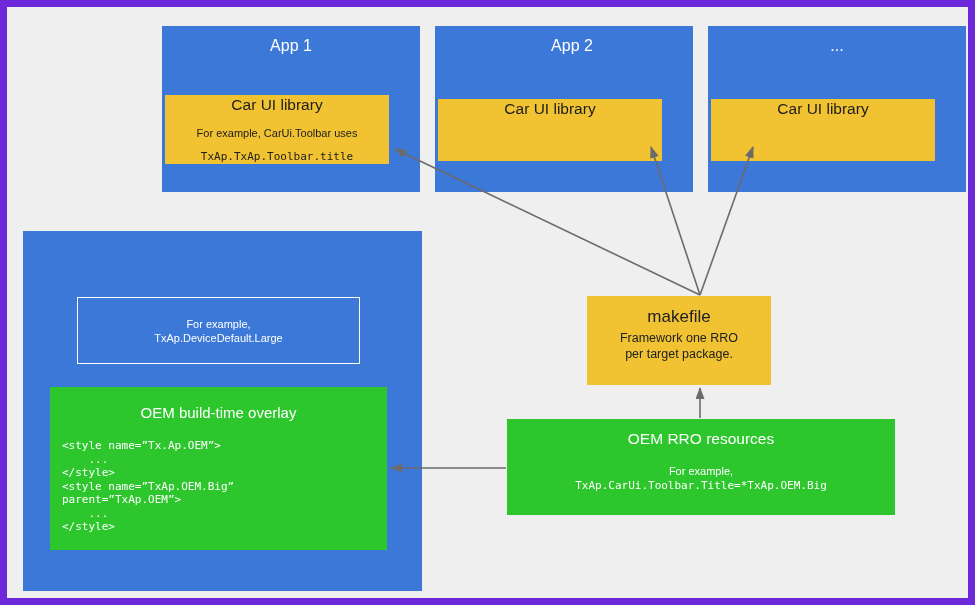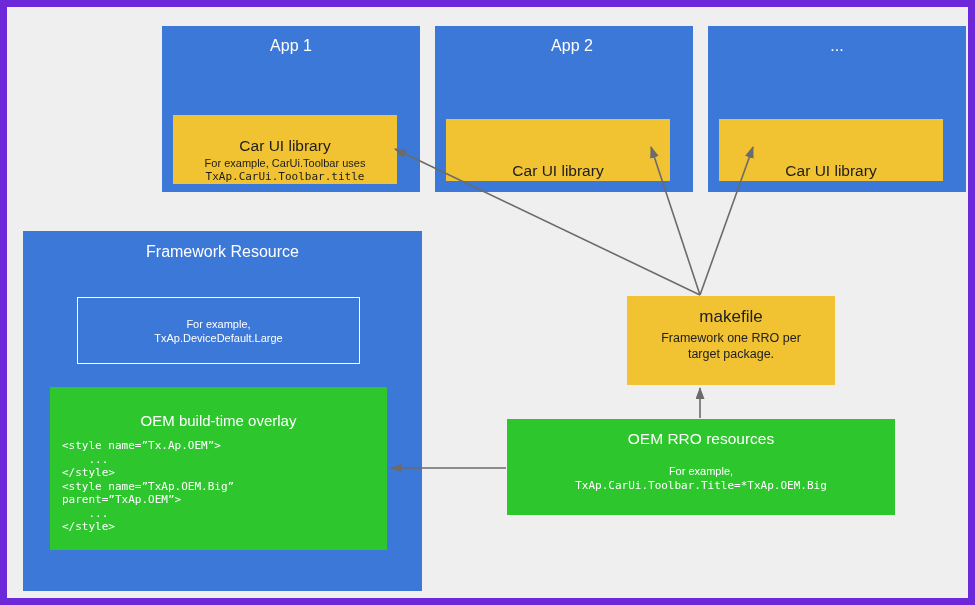--- a/index.html
+++ b/index.html
@@ -11,24 +11,23 @@
   .box { position:absolute; }
   .blue  { background:#3c78d8; }
   .yellow{ background:#f1c232; }
   .green { background:#2dc62d; }
 
   .app {
     top:19px; width:258px; height:166px; color:#ffffff;
   }
   .app-title { text-align:center; padding-top:11px; font-size:16px; }
   .lib {
-    position:absolute; left:11px; background:#f1c232; color:#1d1d1d;
-    display:flex; flex-direction:column; align-items:center; justify-content:flex-end;
+    position:absolute; left:3px; background:#f1c232; color:#1d1d1d;
+    display:flex; flex-direction:column; align-items:center; justify-content:space-between;
     text-align:center;
-    margin-top:20px;
   }
   .lib-1 { top:69px; width:224px; height:69px; }
   .lib-sm { top:73px; width:224px; height:62px; }
   .lib-title { font-size:15.5px; line-height:20px; }
   .lib-sub { font-size:11px; line-height:14px; }
   .mono { font-family:Liberation Sans, sans-serif; }
   .lib-code { font-family:"DejaVu Sans Mono", monospace; font-size:11px; line-height:14px; }
 
   .framework {
     left:16px; top:224px; width:399px; height:360px; color:#ffffff;
@@ -38,31 +37,30 @@
     position:absolute; left:54px; top:66px; width:283px; height:67px;
     border:1px solid #ffffff; text-align:center; color:#ffffff;
     display:flex; flex-direction:column; align-items:center; justify-content:center;
   }
   .pubres-title { font-size:16px; line-height:21px; }
   .pubres-sub { font-size:11px; line-height:14px; }
   .overlay {
     position:absolute; left:27px; top:156px; width:337px; height:163px;
     color:#ffffff;
   }
-  .overlay-title { text-align:center; padding-top:25px; font-size:15px; }
+  .overlay-title { text-align:center; padding-top:17px; font-size:15px; }
   .code-block { position:absolute; left:12px; top:52px; }
   .code-line {
     font-family:"DejaVu Sans Mono", monospace; font-size:11px; line-height:13.5px;
     white-space:pre; color:#ffffff;
   }
 
   .makefile {
-    left:580px; top:289px; width:208px; height:89px; color:#202124;
+    left:580px; top:289px; width:184px; height:89px; color:#202124;
     text-align:center;
-    margin-left:40px;
   }
   .mk-title { padding-top:10px; font-size:17px; line-height:22px; }
   .mk-sub { font-size:12.5px; line-height:16px; padding:2px 24px 0 24px; }
 
   .oemrro {
     left:500px; top:412px; width:388px; height:96px; color:#ffffff; text-align:center;
   }
   .rro-title { padding-top:11px; font-size:15.5px; }
   .rro-example { margin-top:16px; font-size:11px; line-height:14px; }
   .rro-code { font-family:"DejaVu Sans Mono", monospace; font-size:11px; line-height:15px; }
@@ -73,40 +71,39 @@
 </head>
 <body>
 
 <div class="canvas">
 
   <div class="box blue app" style="left:155px;">
     <div class="app-title">App 1</div>
     <div class="lib lib-1">
       <div class="lib-title">Car UI library</div>
       <div class="lib-sub"><span>For example, </span><span class="mono">CarUi.Toolbar</span><span> uses</span></div>
-      <div class="lib-code">TxAp.CarUi.Toolbar.title</div>
+      <div class="lib-code">TxAp.TxAp.Toolbar.title</div>
     </div>
   </div>
 
   <div class="box blue app" style="left:428px;padding-left:16px;">
     <div class="app-title">App 2</div>
     <div class="lib lib-sm">
       <div class="lib-title">Car UI library</div>
     </div>
   </div>
 
   <div class="box blue app" style="left:701px;">
     <div class="app-title">...</div>
     <div class="lib lib-sm">
       <div class="lib-title">Car UI library</div>
     </div>
   </div>
 
   <div class="box blue framework">
-    <div class="fw-title">Framework Resource</div>
 
     <div class="pubres">
       <div class="pubres-sub">For example,</div>
       <div class="pubres-sub mono">TxAp.DeviceDefault.Large</div>
     </div>
 
     <div class="green overlay">
       <div class="overlay-title">OEM build-time overlay</div>
       <div class="code-block">
         <div class="code-line">&lt;style name=”Tx.Ap.OEM”&gt;</div>

